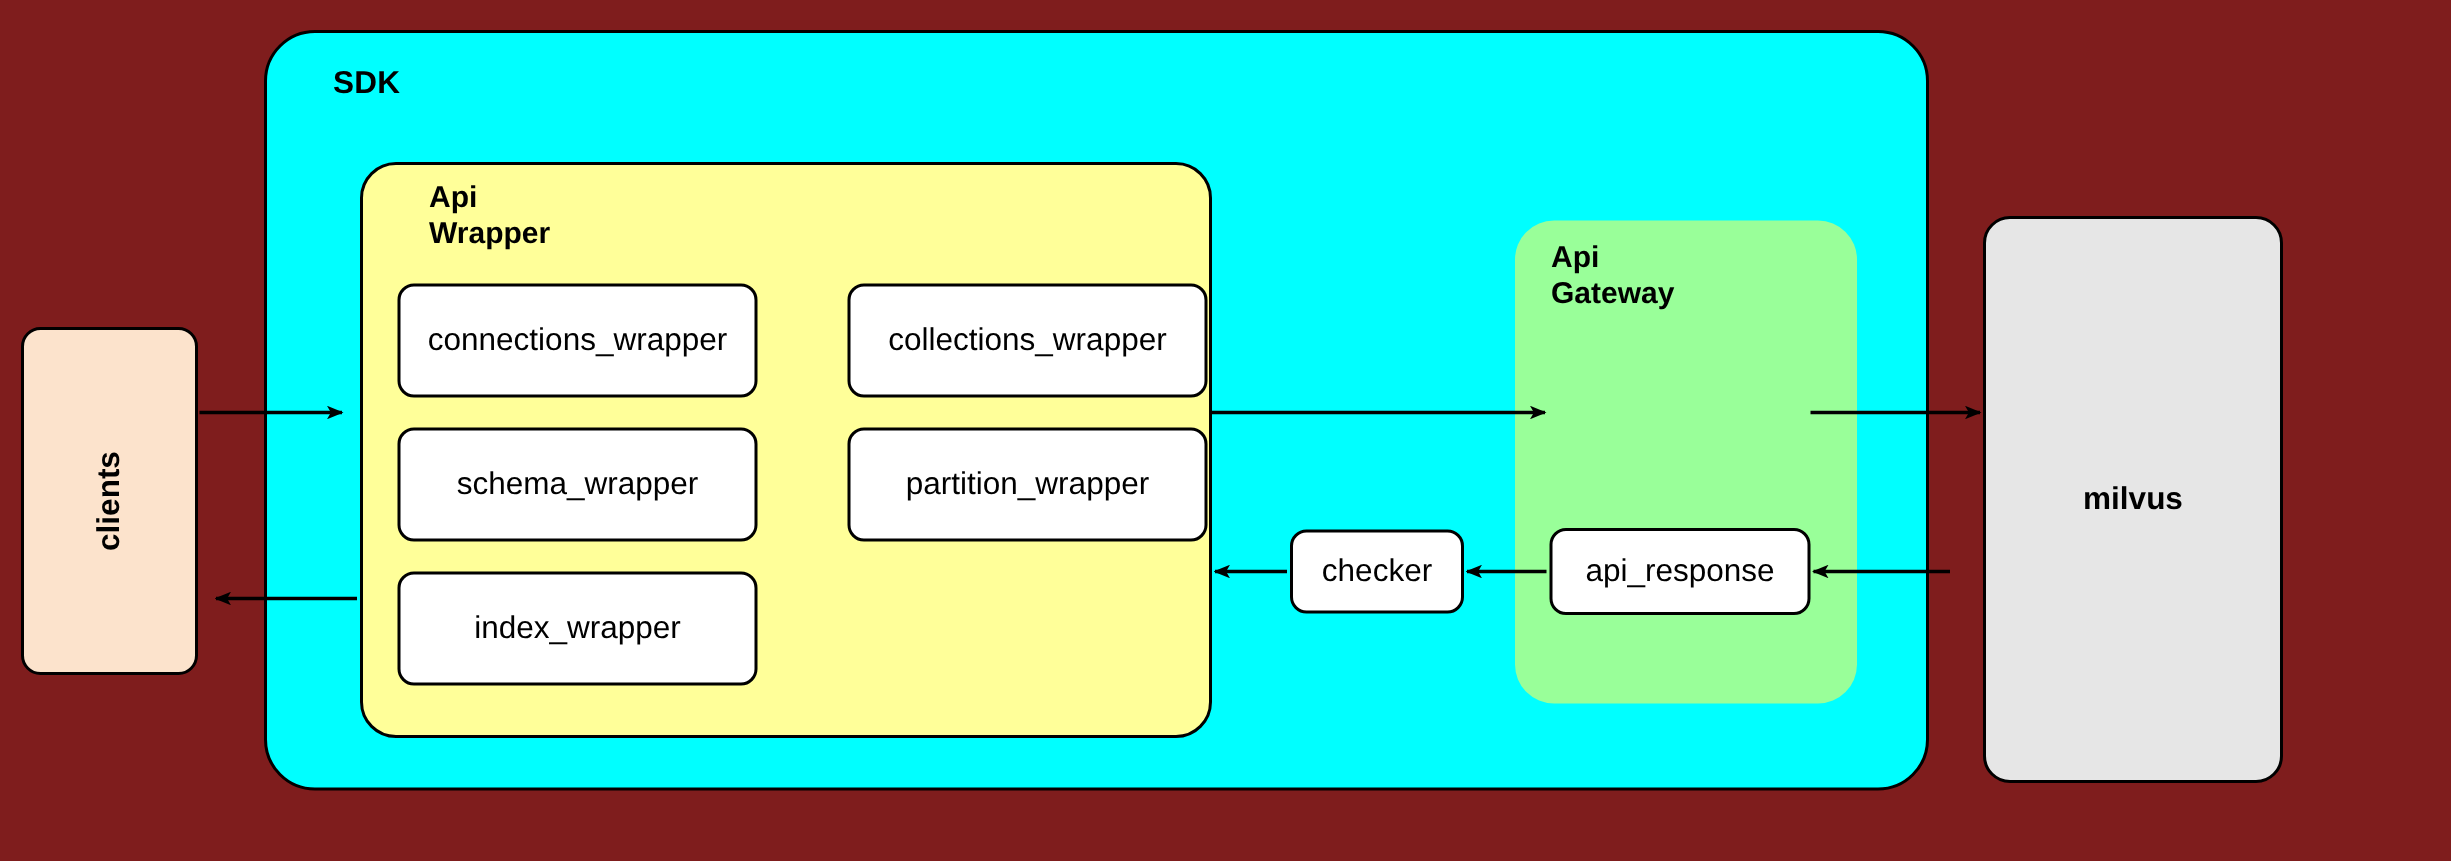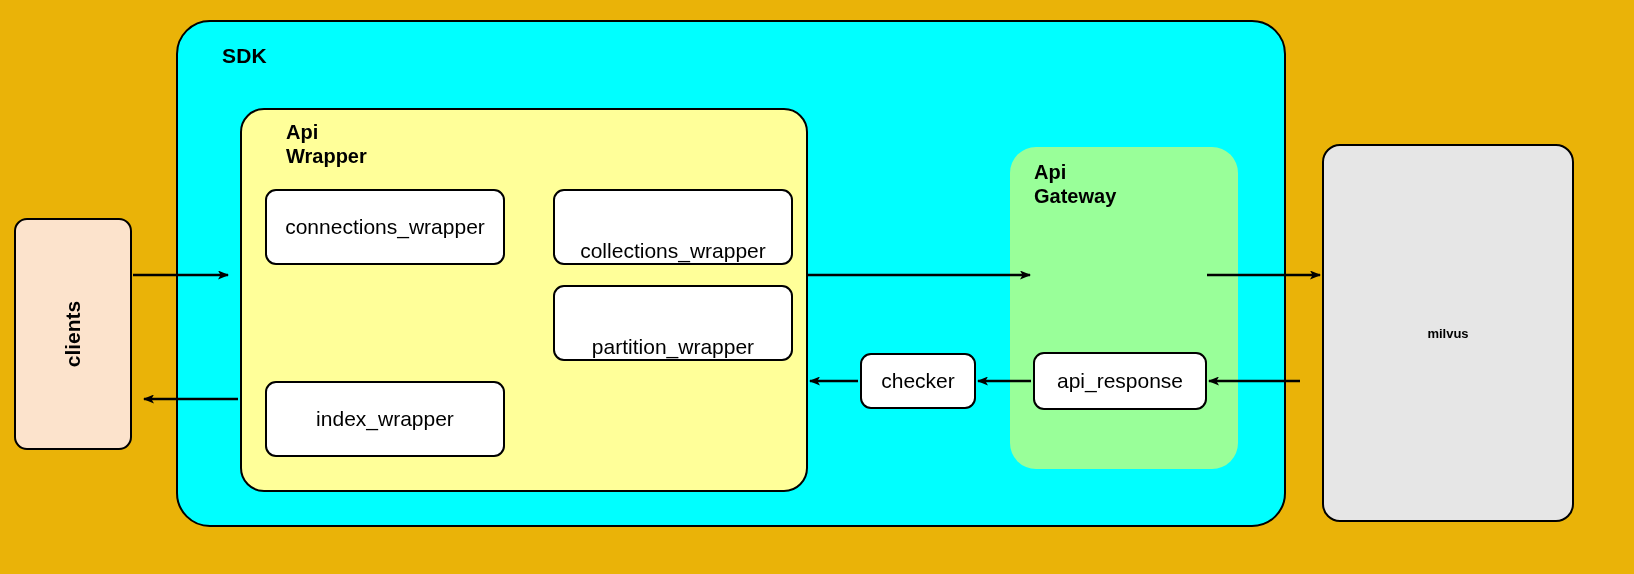--- a/index.html
+++ b/index.html
@@ -7,21 +7,21 @@
     padding: 0;
     background: #ffffff;
   }
   body {
     font-family: "Liberation Sans", sans-serif;
   }
   #canvas {
     position: relative;
     width: 1634px;
     height: 574px;
-    background: #eab308;
+    background: #7f1d1d;
     overflow: hidden;
   }
   .node {
     position: absolute;
     box-sizing: border-box;
     display: flex;
     align-items: center;
     justify-content: center;
     color: #000000;
   }
@@ -70,21 +70,21 @@
   
   .wrap-box {
     background: #ffffff;
     border: 2px solid #000000;
     border-radius: 11px;
     font-size: 21px;
     width: 240px;
     height: 76px;
   }
   .wb-c0 { left: 265px; }
-  .wb-c1 { left: 553px; align-items: flex-end; }
+  .wb-c1 { left: 565px; }
   .wb-r0 { top: 189px; }
   .wb-r1 { top: 285px; }
   .wb-r2 { top: 381px; }
 
   
   #api-gateway-container {
     left: 1010px;
     top: 147px;
     width: 228px;
     height: 322px;
@@ -141,26 +141,26 @@
     font-size: 21px;
     font-weight: bold;
     transform: rotate(-90deg);
     white-space: nowrap;
   }
 
   
   #node-milvus {
     left: 1322px;
     top: 144px;
-    width: 252px;
+    width: 200px;
     height: 378px;
     background: #e6e6e6;
     border: 2px solid #000000;
     border-radius: 18px;
-    font-size: 13px;
+    font-size: 21px;
     font-weight: bold;
     justify-content: center;
   }
 
   
   #connectors {
     position: absolute;
     left: 0;
     top: 0;
     width: 1634px;
@@ -185,20 +185,23 @@
   <div class="node" id="api-gateway-container">
     <div id="api-gateway-label">Api
 Gateway</div>
   </div>
 
   <div class="node wrap-box wb-c0 wb-r0">
     <span>connections_wrapper</span>
   </div>
   <div class="node wrap-box wb-c1 wb-r0">
     <span>collections_wrapper</span>
+  </div>
+  <div class="node wrap-box wb-c0 wb-r1">
+    <span>schema_wrapper</span>
   </div>
   <div class="node wrap-box wb-c0 wb-r2">
     <span>index_wrapper</span>
   </div>
   <div class="node wrap-box wb-c1 wb-r1">
     <span>partition_wrapper</span>
   </div>
 
   <div class="node gw-box" id="node-api-response">
     <span>api_response</span>

